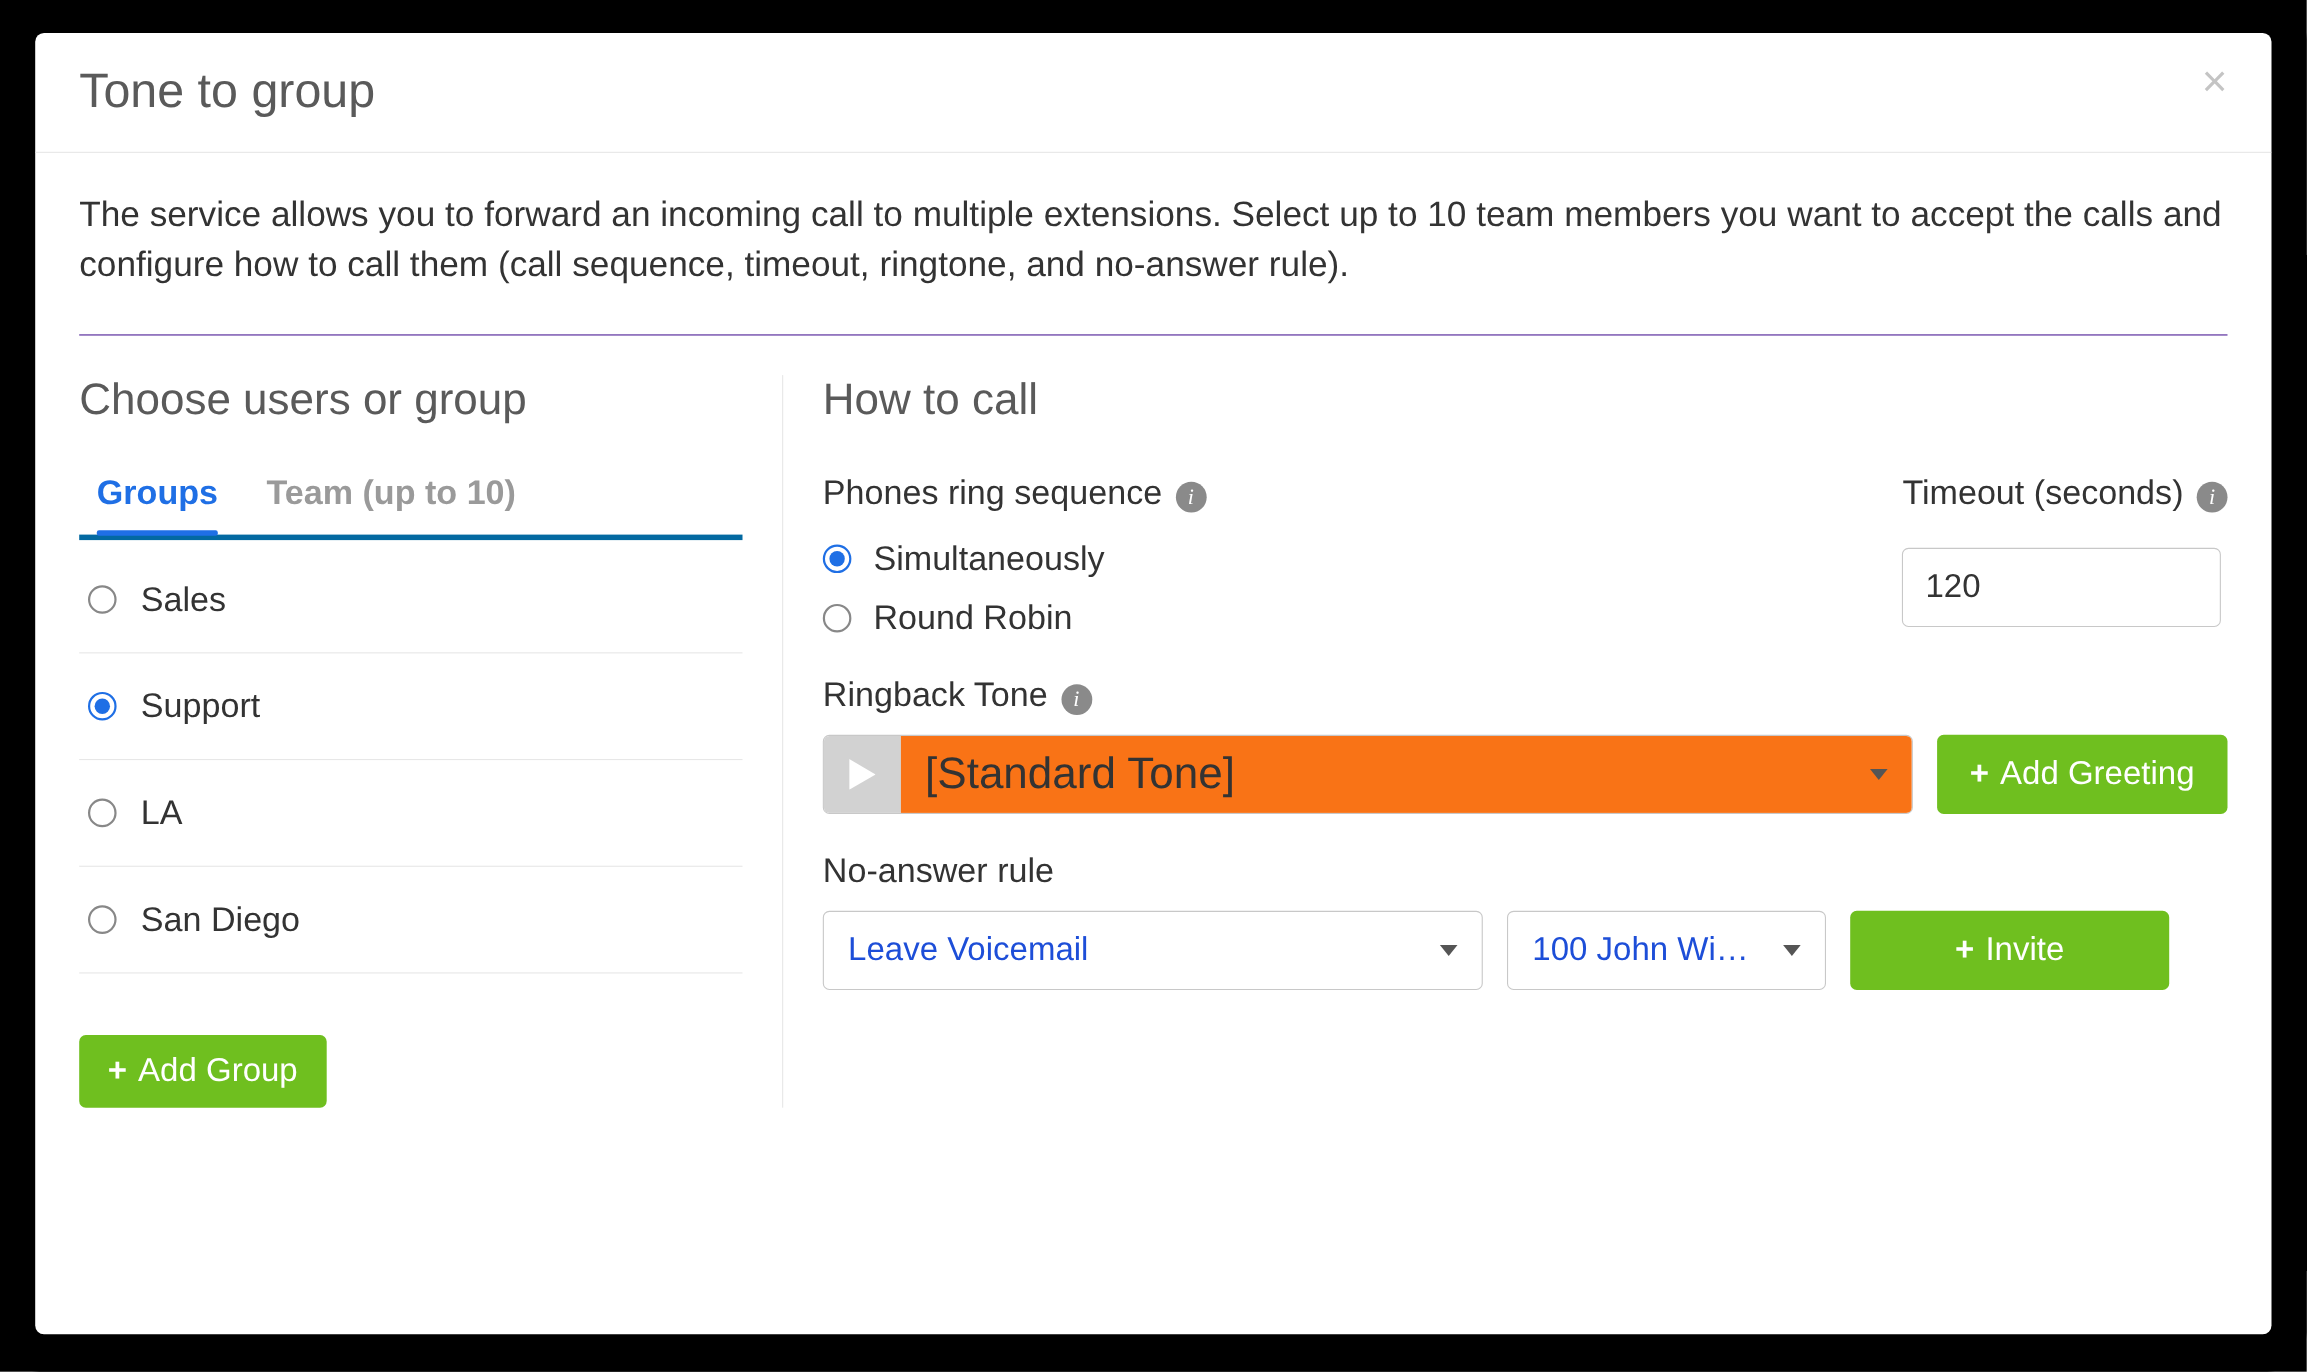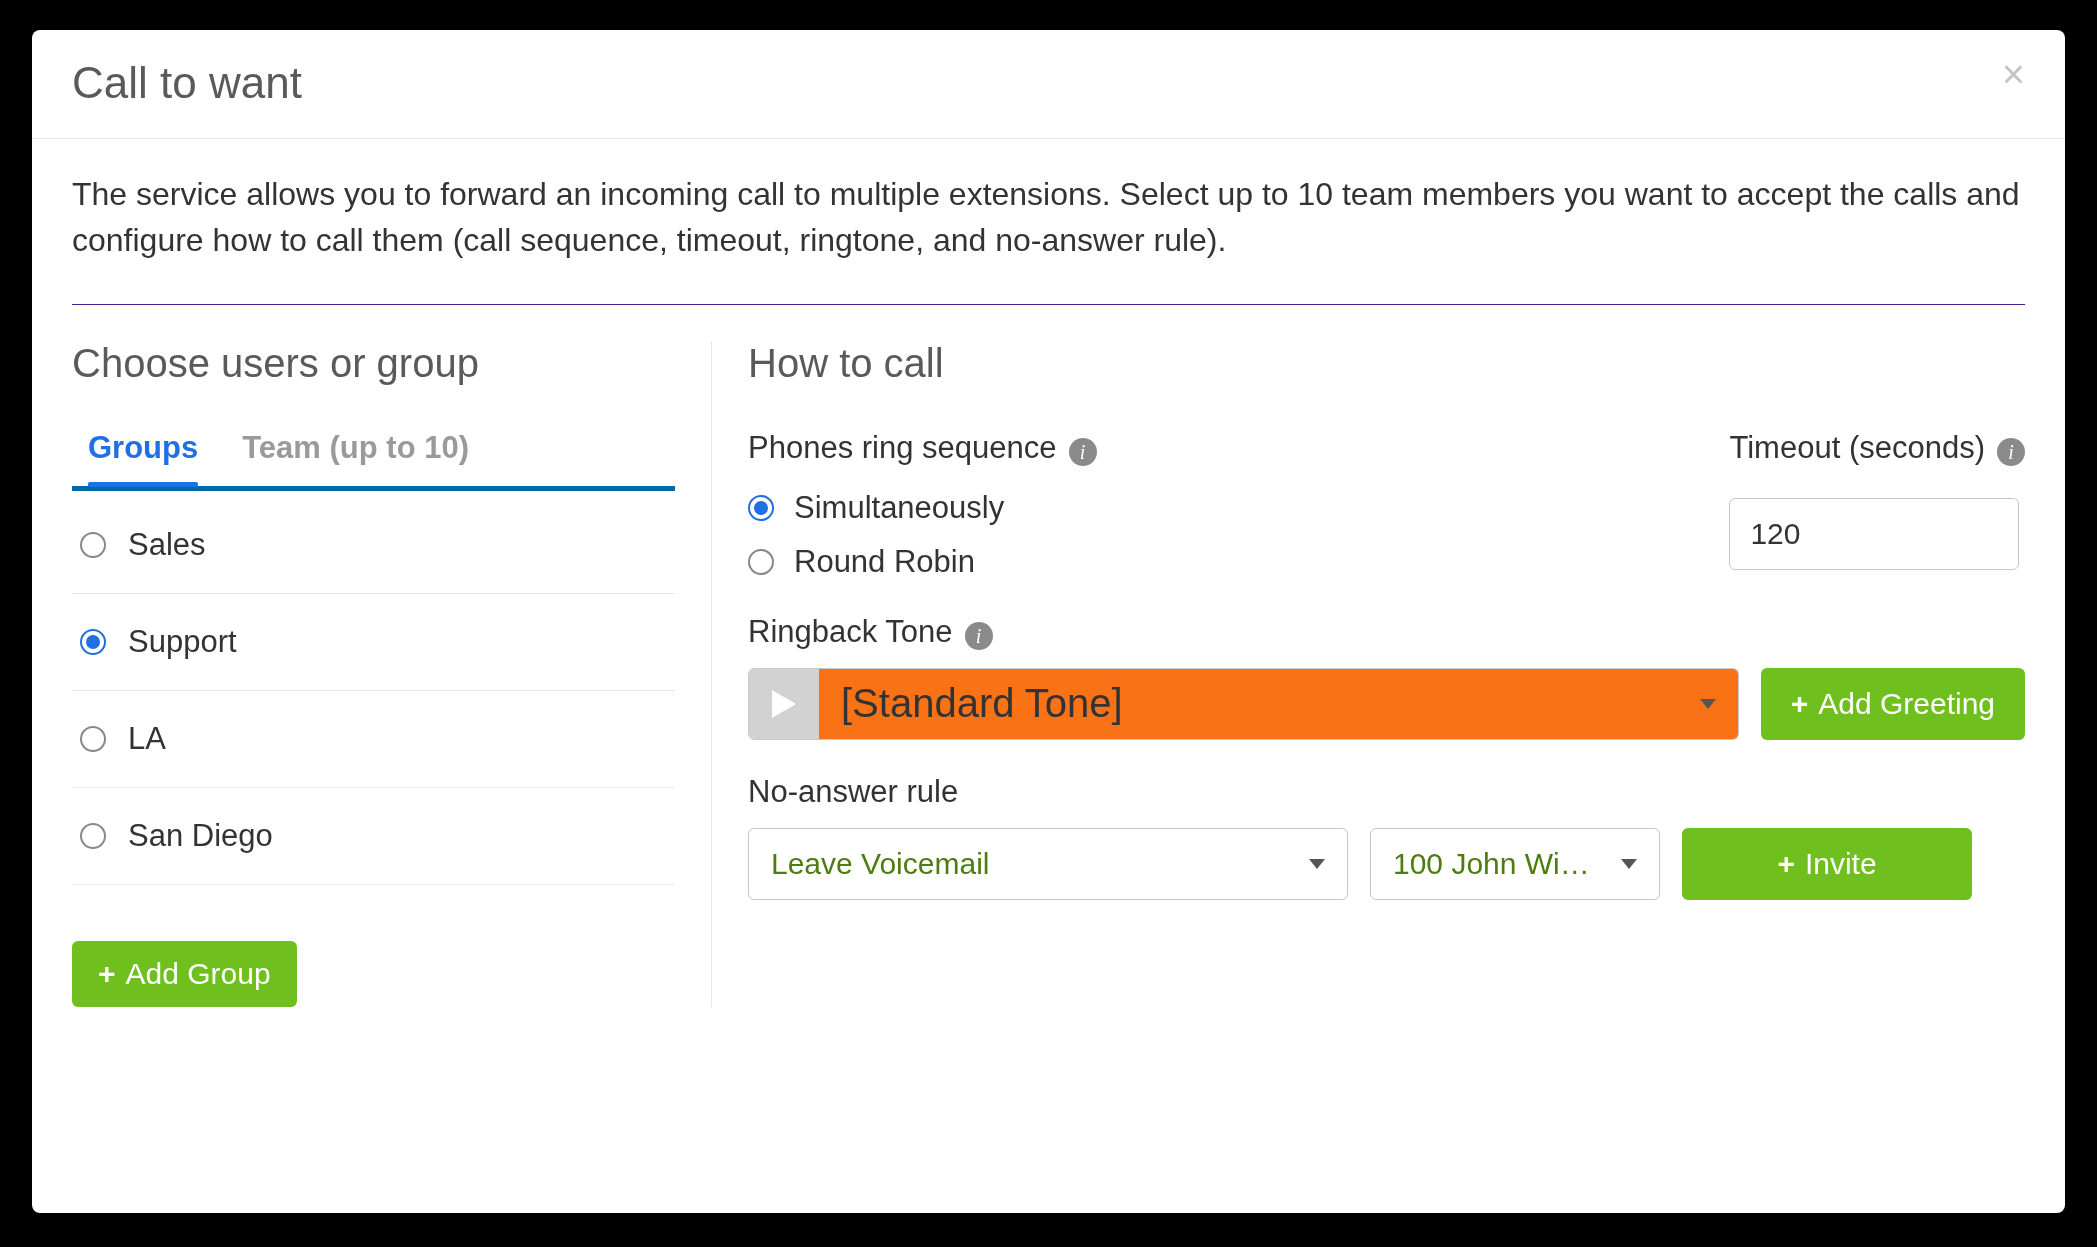--- a/index.html
+++ b/index.html
@@ -255,38 +255,38 @@
   }
   .select-box {
     border:1px solid #c8c8c8;
     border-radius:6px;
     height:72px;
     display:flex;
     align-items:center;
     justify-content:space-between;
     padding:16px 22px;
     font-size:30px;
-    color:#4d7c0f;
+    color:#1d4ed8;
     cursor:pointer;
     background:#fff;
     overflow:hidden;
   }
   .select-box .txt { white-space:nowrap; overflow:hidden; text-overflow:ellipsis; }
   .sel-rule { flex:1; max-width:600px; }
   .sel-ext { width:290px; }
   .invite-btn { width:290px; justify-content:center; }
 </style>
 </head>
 <body>
 
 <div class="frame">
   <div class="modal">
 
     <div class="modal-header">
-      <h1 class="modal-title">Call to want</h1>
+      <h1 class="modal-title">Tone to group</h1>
       <span class="close-x">×</span>
     </div>
 
     <div class="modal-body">
       <p class="desc">The service allows you to forward an incoming call to multiple extensions. Select up to 10 team members you want to accept the calls and configure how to call them (call sequence, timeout, ringtone, and no-answer rule).</p>
 
       <div class="columns">
 
         <div class="left">
           <h2 class="section-h">Choose users or group</h2>

